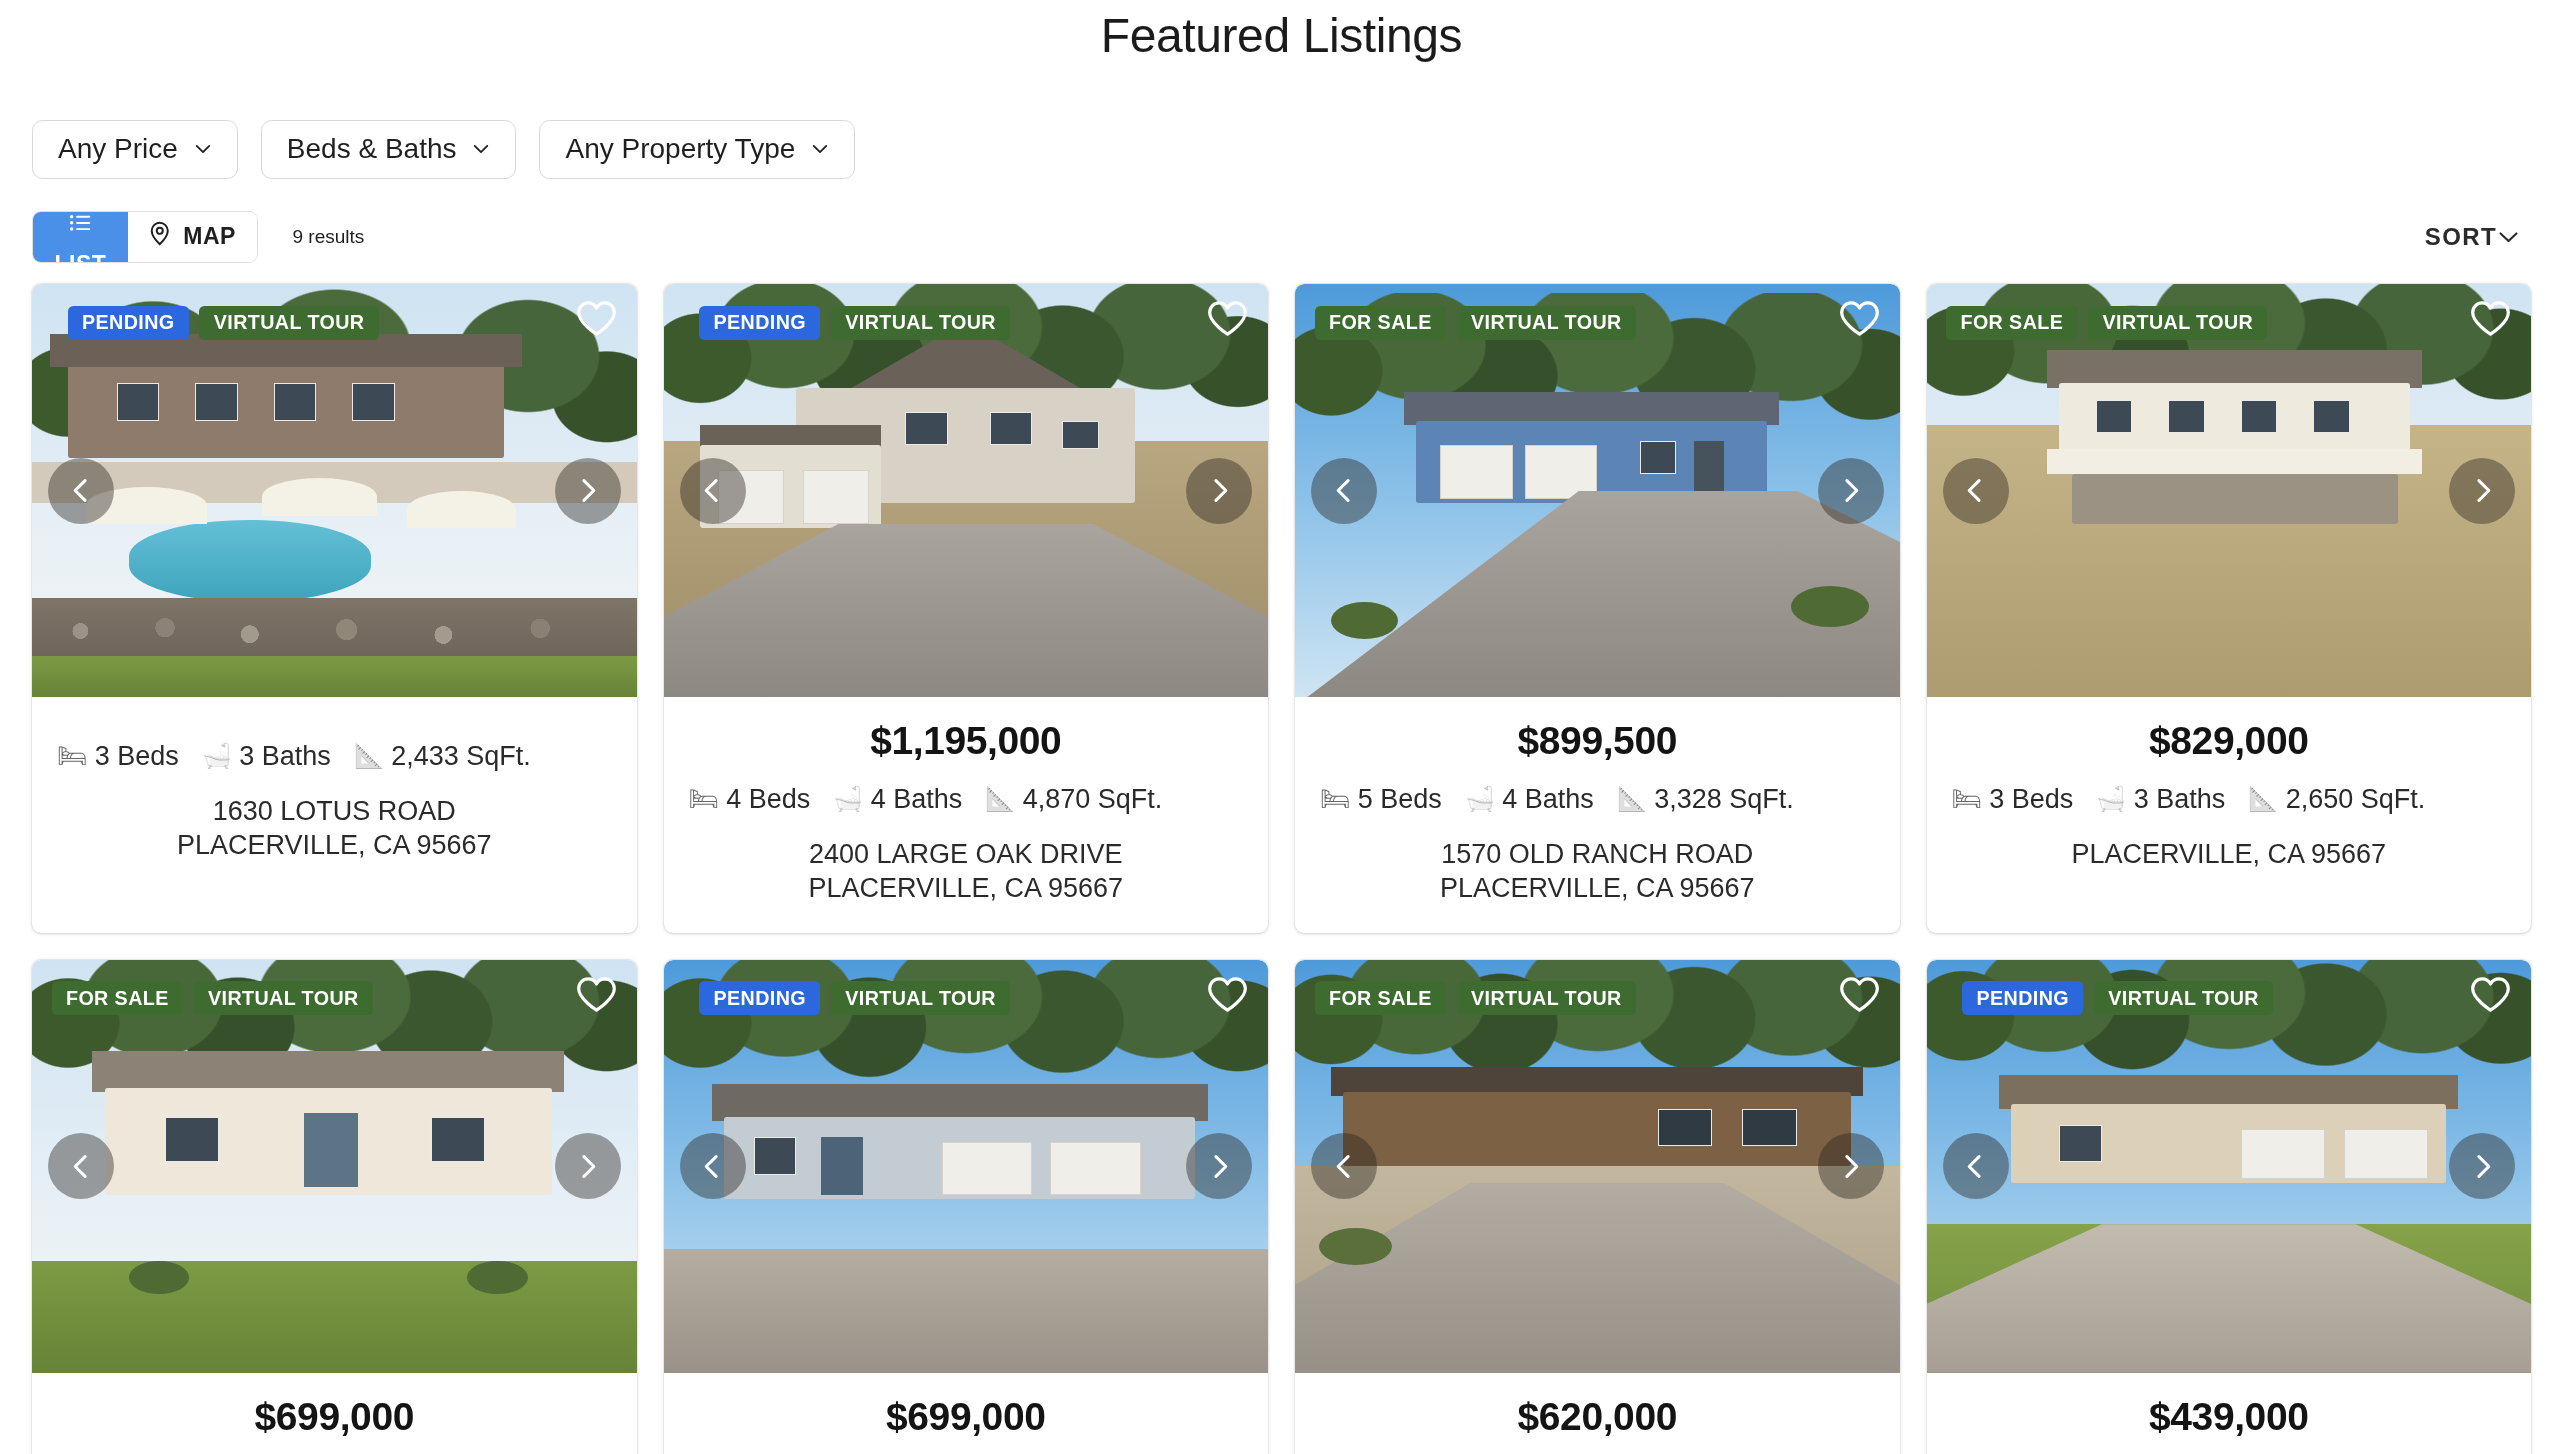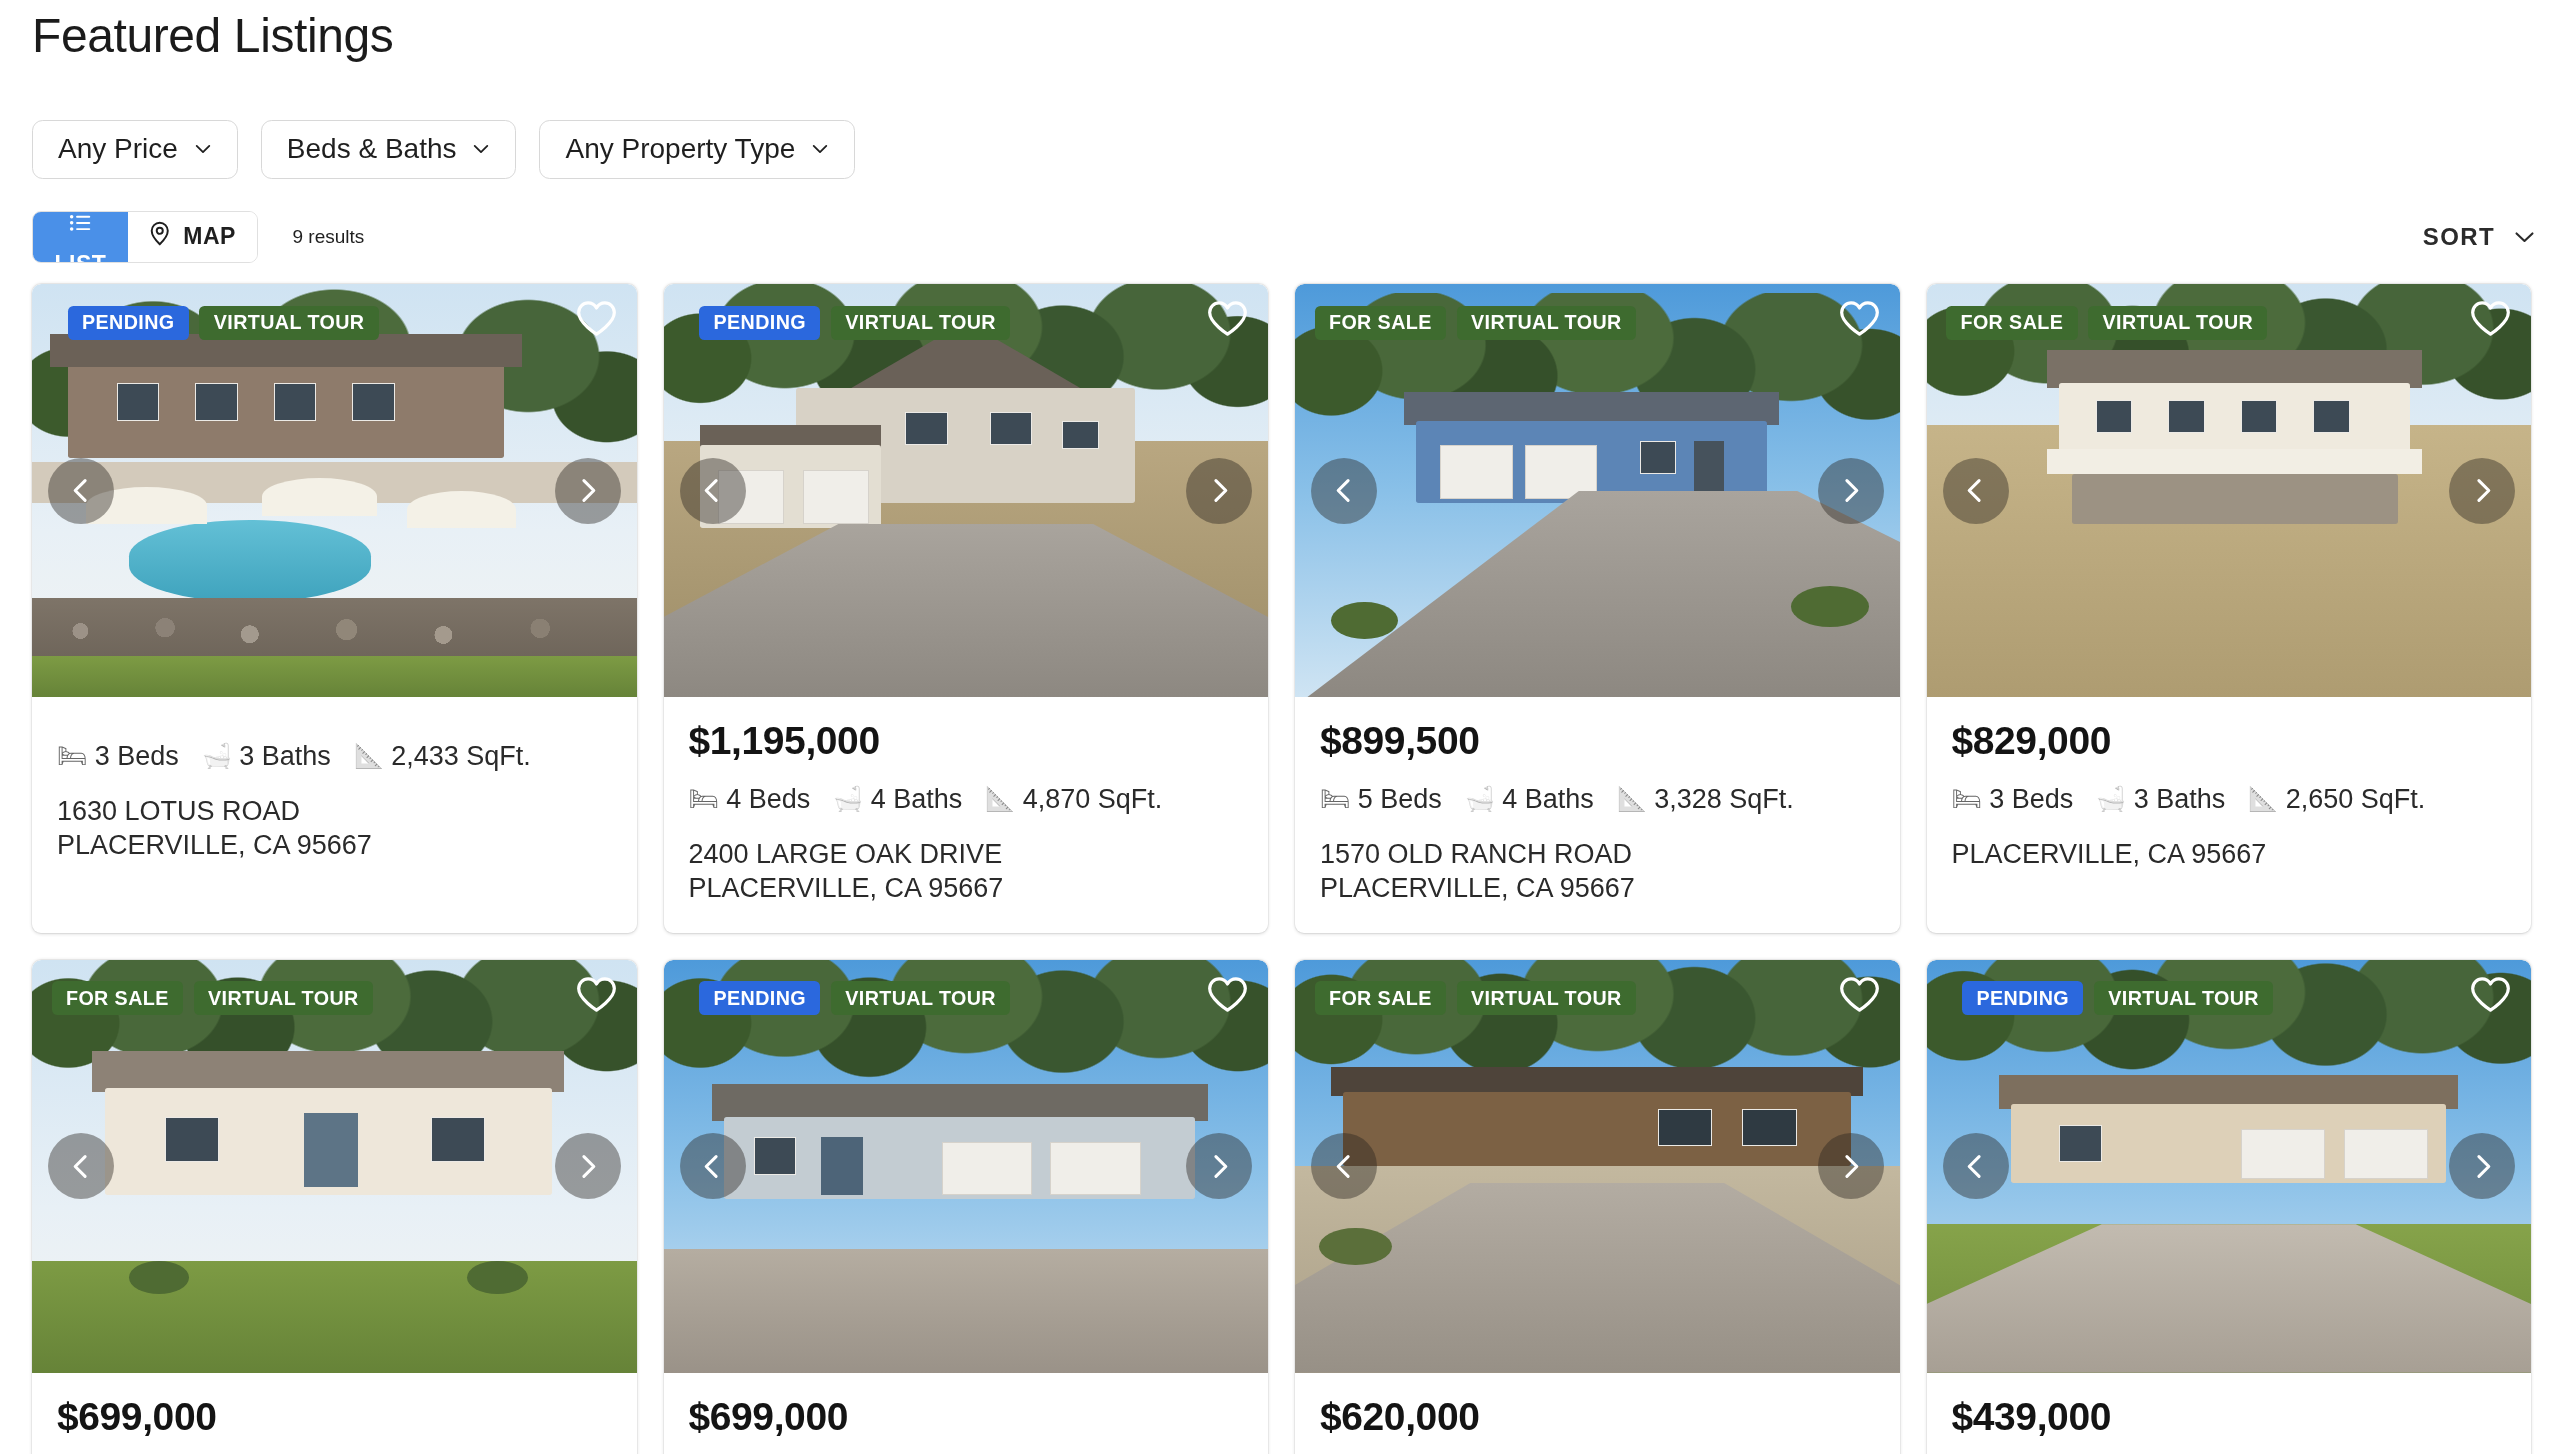--- a/index.html
+++ b/index.html
@@ -2,21 +2,21 @@
 <html style="font-size:14.3px"><head>
 <meta charset="utf-8">
 <style>
   * { margin:0; padding:0; box-sizing:border-box; }
   html, body {
     width:2563px; height:1454px;
     background:#ffffff;
     font-family:"Liberation Sans", sans-serif;
     overflow:hidden;
   }
-  .page { position:relative; width:2563px; height:1454px; padding:0 32px; }
+  .page { position:relative; width:2563px; height:1454px; padding:0 32px;text-align:center; }
 
   
   .page-title {
     font-size:48px; font-weight:400; color:#1b1b1b;
     letter-spacing:-0.4px; padding-top:7.2px; line-height:1.2;
   }
 
   
   .filter-row { display:flex; gap:23px; margin-top:55px; }
   .filter-pill {
@@ -39,22 +39,22 @@
   .vt-btn {
     display:flex; align-items:center; gap:12.5px; padding:0 21.5px;
     font-size:23px; font-weight:600; letter-spacing:0.5px; cursor:pointer;
   }
   .vt-btn.active { background:#4a90e8; color:#fff;flex-direction:column; }
   .vt-btn.idle { background:#fff; color:#1f1f1f; }
   .results-count {
     margin-left:34px; font-size:19px; color:#1f1f1f; font-weight:400;
   }
   .sort-ctl {
-    position:absolute; right:0; top:50%; transform:translateY(-50%);
-    display:flex; align-items:center; gap:18px; cursor:pointer;
+    position:absolute; right:16px; top:50%; transform:translateY(-50%);
+    display:flex; align-items:center; cursor:pointer;
   }
   .sort-ctl .lbl {
     font-size:24px; font-weight:600; letter-spacing:1.4px; color:#2b2b2b;
   }
 
   
   .grid {
     margin-top:21.5px; display:grid;
     grid-template-columns:repeat(4, 1fr); gap:27px;
   }

